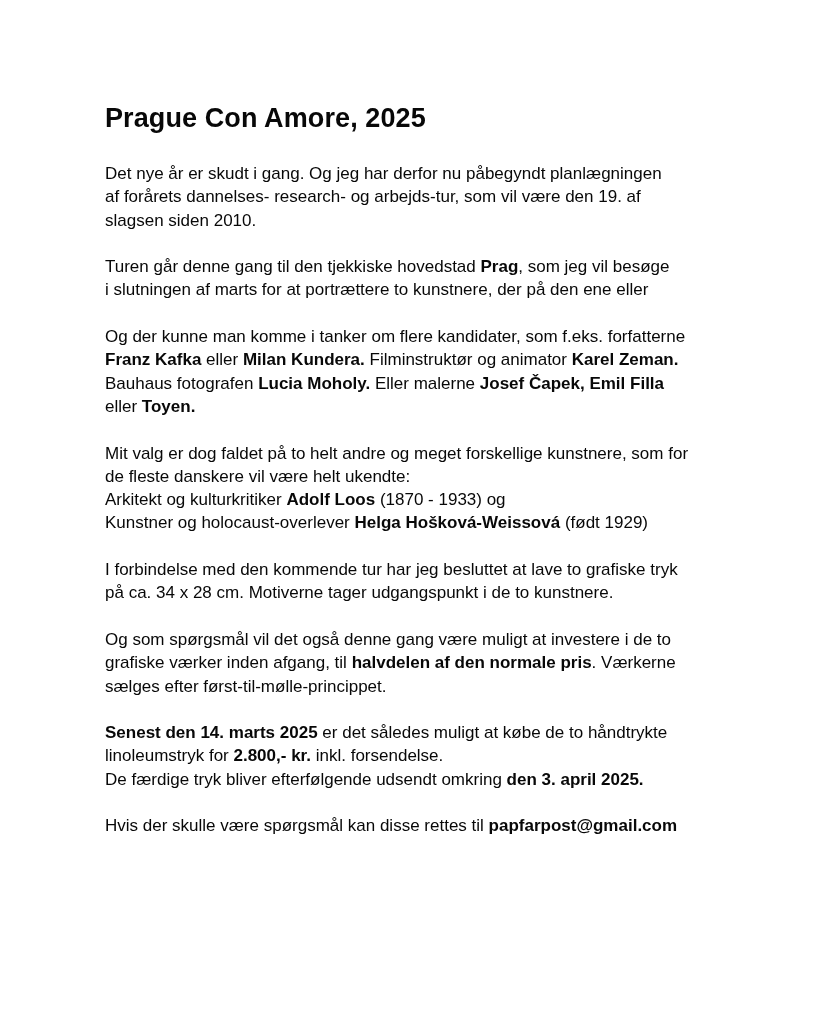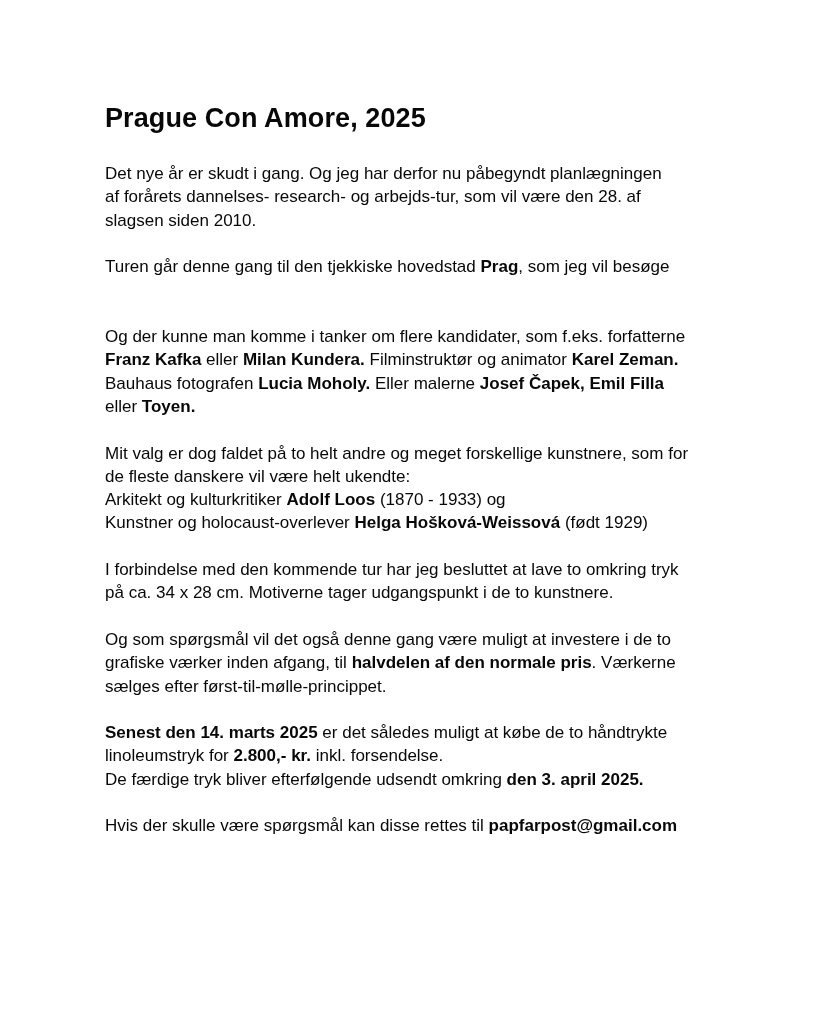--- a/index.html
+++ b/index.html
@@ -32,22 +32,22 @@
     white-space: nowrap; 
   }
   .para .bold { font-weight: 700; }
 </style>
 </head>
 <body>
 
 <div class="page">
   <h1 class="title">Prague Con Amore, 2025</h1>
   <div>
-      <p class="para"><span>Det nye år er skudt i gang. Og jeg har derfor nu påbegyndt planlægningen</span><br><span>af forårets dannelses- research- og arbejds-tur, som vil være den 28. af</span><br><span>slagsen siden 2010.</span></p>
-      <p class="para"><span>Turen går denne gang til den tjekkiske hovedstad </span><span class="bold">Prag</span><span>, som jeg vil besøge</span><br><br></p>
+      <p class="para"><span>Det nye år er skudt i gang. Og jeg har derfor nu påbegyndt planlægningen</span><br><span>af forårets dannelses- research- og arbejds-tur, som vil være den 19. af</span><br><span>slagsen siden 2010.</span></p>
+      <p class="para"><span>Turen går denne gang til den tjekkiske hovedstad </span><span class="bold">Prag</span><span>, som jeg vil besøge</span><br><span>i slutningen af marts for at portrættere to kunstnere, der på den ene eller</span><br></p>
       <p class="para"><span>Og der kunne man komme i tanker om flere kandidater, som f.eks. forfatterne</span><br><span class="bold">Franz Kafka</span><span> eller </span><span class="bold">Milan Kundera.</span><span> Filminstruktør og animator </span><span class="bold">Karel Zeman.</span><br><span>Bauhaus fotografen </span><span class="bold">Lucia Moholy.</span><span> Eller malerne </span><span class="bold">Josef Čapek, Emil Filla</span><br><span>eller </span><span class="bold">Toyen.</span></p>
       <p class="para"><span>Mit valg er dog faldet på to helt andre og meget forskellige kunstnere, som for</span><br><span>de fleste danskere vil være helt ukendte:</span><br><span>Arkitekt og kulturkritiker </span><span class="bold">Adolf Loos</span><span> (1870 - 1933) og</span><br><span>Kunstner og holocaust-overlever </span><span class="bold">Helga Hošková-Weissová</span><span> (født 1929)</span></p>
-      <p class="para"><span>I forbindelse med den kommende tur har jeg besluttet at lave to omkring tryk</span><br><span>på ca. 34 x 28 cm. Motiverne tager udgangspunkt i de to kunstnere.</span></p>
+      <p class="para"><span>I forbindelse med den kommende tur har jeg besluttet at lave to grafiske tryk</span><br><span>på ca. 34 x 28 cm. Motiverne tager udgangspunkt i de to kunstnere.</span></p>
       <p class="para"><span>Og som spørgsmål vil det også denne gang være muligt at investere i de to</span><br><span>grafiske værker inden afgang, til </span><span class="bold">halvdelen af den normale pris</span><span>. Værkerne</span><br><span>sælges efter først-til-mølle-princippet.</span></p>
       <p class="para"><span class="bold">Senest den 14. marts 2025</span><span> er det således muligt at købe de to håndtrykte</span><br><span>linoleumstryk for </span><span class="bold">2.800,- kr.</span><span> inkl. forsendelse.</span><br><span>De færdige tryk bliver efterfølgende udsendt omkring </span><span class="bold">den 3. april 2025.</span></p>
       <p class="para"><span>Hvis der skulle være spørgsmål kan disse rettes til </span><span class="bold">papfarpost@gmail.com</span></p>
     </div>
 </div>
 
 </body></html>

